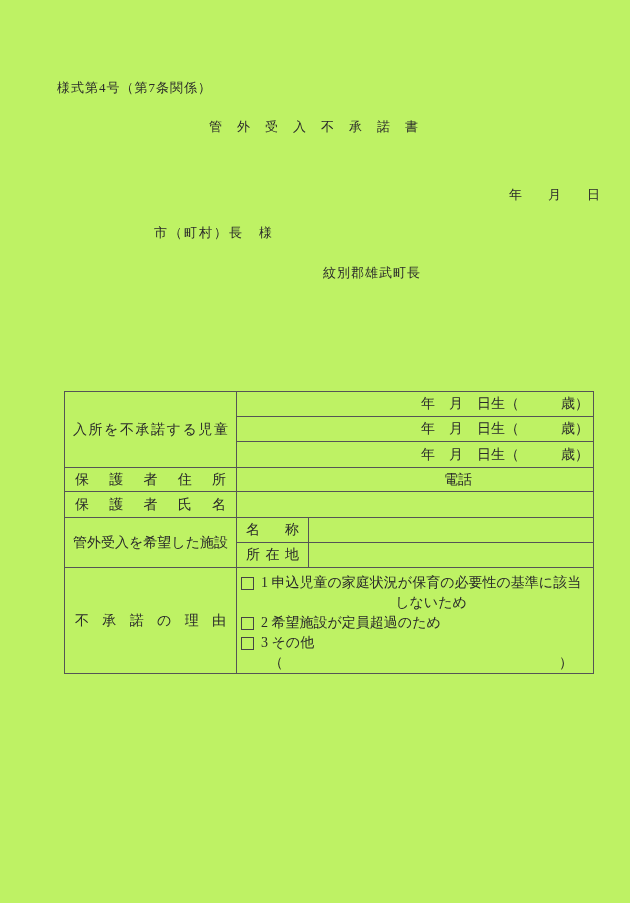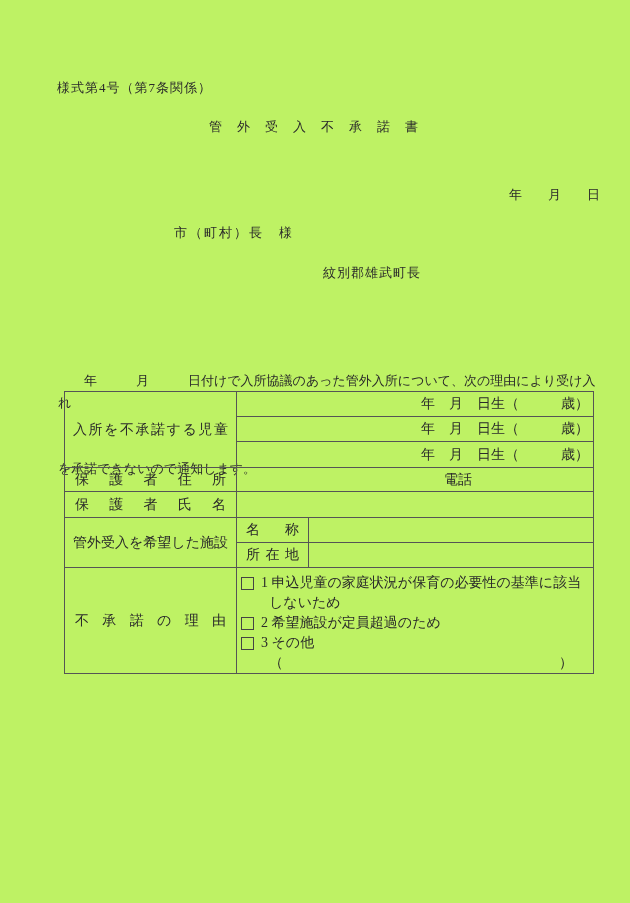--- a/index.html
+++ b/index.html
@@ -11,21 +11,21 @@
     background: #bef264;
     font-family: "Liberation Serif", "DejaVu Serif", serif;
     color: #2a2a2a;
     font-size: 13px;
     overflow: hidden;
   }
   .abs { position: absolute; white-space: pre; }
   .form-number { left: 57px; top: 79px; letter-spacing: 1px; }
   .doc-title { left: 209px; top: 118px; letter-spacing: 15px; }
   .date-line { right: 30px; top: 186px; text-align: right; }
-  .addressee { left: 174px; top: 224px; letter-spacing: 2px; }
+  .addressee { left: 154px; top: 224px; letter-spacing: 2px; }
   .sender { left: 323px; top: 264px; letter-spacing: 1px; }
   .body-para { left: 58px; top: 326px; width: 541px; line-height: 22px; white-space: pre-wrap; }
 
   table.form-table {
     position: absolute;
     left: 64px; top: 391px;
     width: 529px;
     border-collapse: collapse;
     table-layout: fixed;
   }
@@ -40,21 +40,21 @@
   .addr-label div[data-spread],
   .name-label div[data-spread],
   .reason-label div[data-spread] { padding: 0 10px; }
   .sub-label div[data-spread] { padding: 0 9px; }
   [data-spread] { display: flex; justify-content: space-between; }
 
   .birth-cell { text-align: right; padding-right: 4px !important; }
   .phone-cell { padding-left: 207px !important; margin-top: 36px; }
 
   .reason-cell { vertical-align: top; }
-  .reason-lines { padding: 5px 0 0 4px; line-height: 20px; }
+  .reason-lines { padding: 5px 0 0 4px; line-height: 20px; text-align: center; }
   .reason-line { display: flex; align-items: center; }
   .checkbox {
     display: inline-block;
     width: 11px; height: 11px;
     border: 1px solid #444;
     margin-right: 7px;
     flex: 0 0 auto;
   }
   .reason-text { white-space: pre; }
   .continuation { margin-left: 28px; white-space: pre; }
@@ -68,24 +68,20 @@
   <div class="abs form-number">様式第4号（第7条関係）</div>
 
   <div class="abs doc-title">管外受入不承諾書</div>
 
   <div class="abs date-line">年　　月　　日</div>
 
   <div class="abs addressee">市（町村）長　様</div>
 
   <div class="abs sender">紋別郡雄武町長</div>
 
-  <div class="abs body-para">
-    <div>　　年　　　月　　　日付けで入所協議のあった管外入所について、次の理由により受け入れ</div>
-    <div>を承諾できないので通知します。</div>
-  </div>
 
   <table class="form-table">
     <colgroup>
       <col style="width:172px">
       <col style="width:72px">
       <col style="width:285px">
     </colgroup>
     <tbody>
       <tr style="height:25px">
         <td class="label-cell" rowspan="3">

